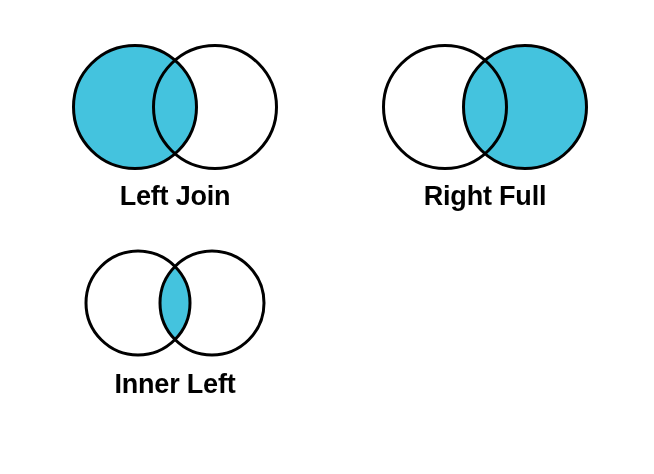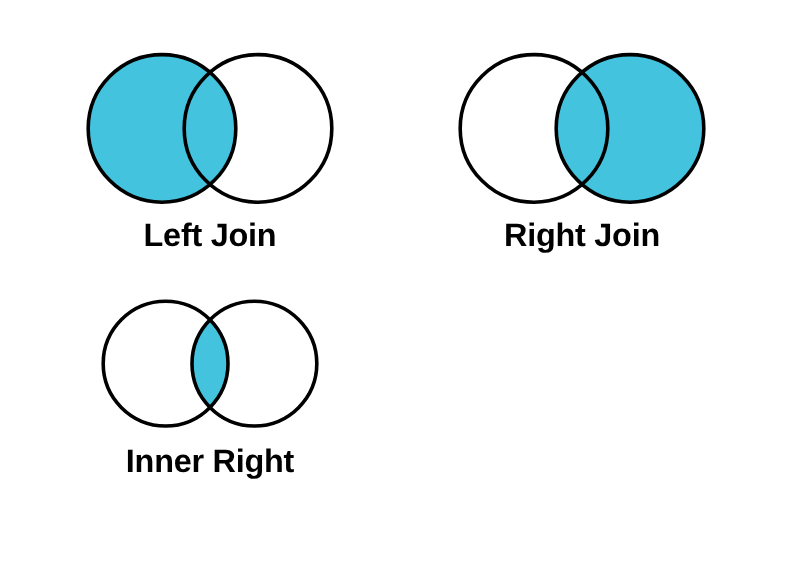--- a/index.html
+++ b/index.html
@@ -99,21 +99,21 @@
         <circle cx="145" cy="67" r="61.5" fill="#44c3de"></circle>
 
         <g clip-path="url(#clipB-rj)">
           <circle cx="65" cy="67" r="61.5" fill="#44c3de"></circle>
         </g>
 
         <circle cx="65" cy="67" r="61.5" fill="none" stroke="#000000" stroke-width="3"></circle>
         <circle cx="145" cy="67" r="61.5" fill="none" stroke="#000000" stroke-width="3"></circle>
       </svg>
     </div>
-    <div class="caption">Right Join</div>
+    <div class="caption">Right Full</div>
   </div>
 
   <div class="cell" id="cell-inner-join">
     <div class="venn-wrap">
       <svg class="venn-svg" width="190" height="114" viewBox="0 0 190 114">
         <defs>
           <clipPath id="clipA-ij">
               <circle cx="58" cy="57" r="52"></circle>
             </clipPath>
         </defs>
@@ -122,17 +122,17 @@
         <circle cx="132" cy="57" r="52" fill="#ffffff"></circle>
 
         <g clip-path="url(#clipA-ij)">
           <circle cx="132" cy="57" r="52" fill="#44c3de"></circle>
         </g>
 
         <circle cx="58" cy="57" r="52" fill="none" stroke="#000000" stroke-width="3"></circle>
         <circle cx="132" cy="57" r="52" fill="none" stroke="#000000" stroke-width="3"></circle>
       </svg>
     </div>
-    <div class="caption">Inner Right</div>
+    <div class="caption">Inner Left</div>
   </div>
 
 
 </div>
 
 </body></html>

